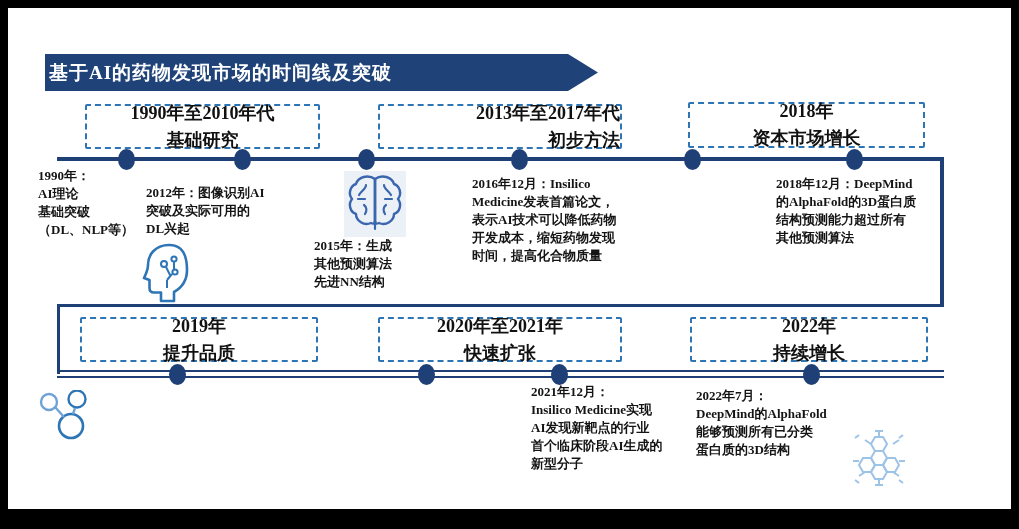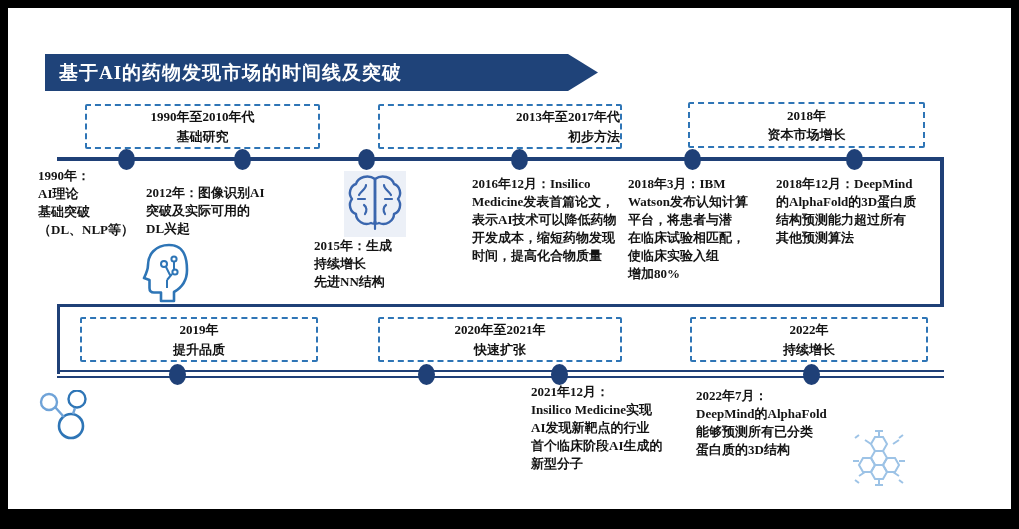--- a/index.html
+++ b/index.html
@@ -21,21 +21,21 @@
   }
   .abs{position:absolute;}
 
   
   .banner{
     left:45px;top:54px;width:553px;height:37px;
     background:#1F4379;
     clip-path:polygon(0 0, calc(100% - 30px) 0, 100% 50%, calc(100% - 30px) 100%, 0 100%);
     display:flex;align-items:center;
     color:#fff;font-weight:bold;font-size:19px;
-    padding-left:14px;box-sizing:border-box;
+    padding-left:4px;box-sizing:border-box;
     letter-spacing:1px;
   }
 
   
   .tl{background:#1F4077;}
   .tl-top    {left:57px; top:157px;width:887px;height:4px;}
   .tl-right  {left:940px;top:157px;width:4px;  height:150px;}
   .tl-mid    {left:57px; top:304px;width:887px;height:3px;}
   .tl-left   {left:57px; top:304px;width:3px;  height:70px;}
   .tl-bottom {
@@ -47,21 +47,21 @@
 
   .dot{
     width:17px;height:21px;border-radius:50%;
     background:#1F4077;
   }
 
   .phase{
     border:2.5px dashed #2E75B6;border-radius:2px;
     background:#fff;
     display:flex;flex-direction:column;align-items:center;justify-content:center;
-    font-weight:bold;font-size:13px;line-height:1.5;color:#111;
+    font-weight:bold;font-size:18px;line-height:1.5;color:#111;
     box-sizing:border-box;text-align:center;
   }
 
   .ev{
     font-weight:bold;color:#141414;
     white-space:pre-line;line-height:1.38;
     font-size:13px;
   }
 
   .icon svg{display:block;width:100%;height:100%;}
@@ -122,33 +122,27 @@
   </div>
 
   <div class="abs ev" style="left:38px;top:167px;width:118px;">1990年：
 AI理论
 基础突破
 （DL、NLP等）</div>
   <div class="abs ev" style="left:146px;top:184px;width:168px;">2012年：图像识别AI
 突破及实际可用的
 DL兴起</div>
   <div class="abs ev" style="left:314px;top:237px;width:115px;">2015年：生成
-持续增长
+其他预测算法
 先进NN结构</div>
   <div class="abs ev" style="left:440px;top:175px;width:198px;margin-left:32px;">2016年12月：Insilico
 Medicine发表首篇论文，
 表示AI技术可以降低药物
 开发成本，缩短药物发现
 时间，提高化合物质量</div>
-  <div class="abs ev" style="left:628px;top:175px;width:162px;">2018年3月：IBM
-Watson发布认知计算
-平台，将患者与潜
-在临床试验相匹配，
-使临床实验入组
-增加80%</div>
   <div class="abs ev" style="left:776px;top:175px;width:178px;">2018年12月：DeepMind
 的AlphaFold的3D蛋白质
 结构预测能力超过所有
 其他预测算法</div>
 
   <div class="abs ev" style="left:531px;top:383px;width:162px;">2021年12月：
 Insilico Medicine实现
 AI发现新靶点的行业
 首个临床阶段AI生成的
 新型分子</div>

